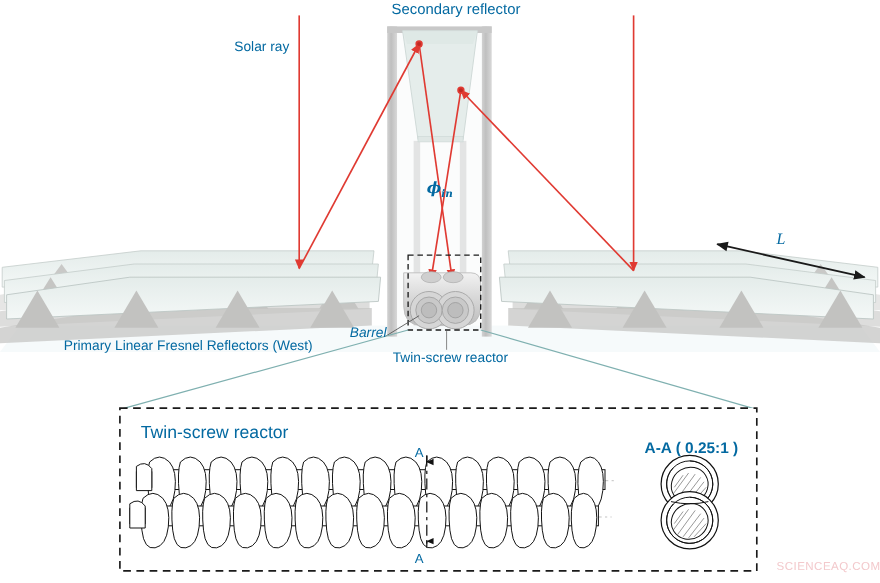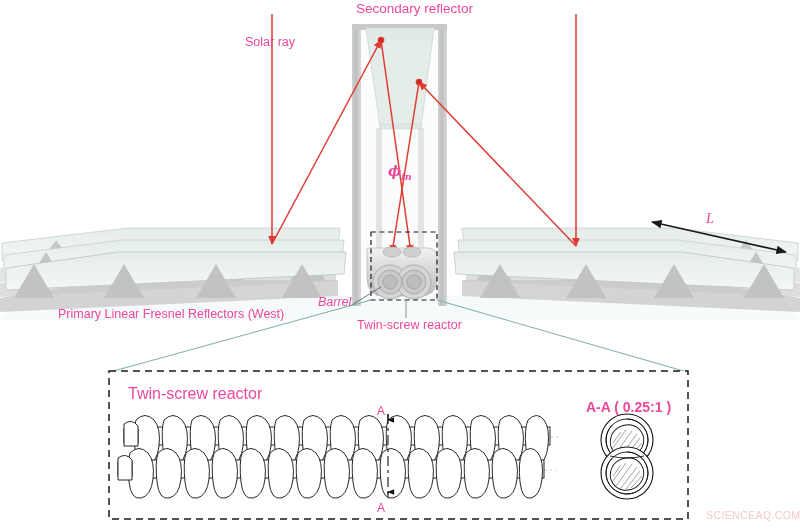--- a/index.html
+++ b/index.html
@@ -18,29 +18,29 @@
   #figure {
     position: absolute;
     left: 0;
     top: 0;
     width: 800px;
     height: 530px;
   }
   .lbl {
     position: absolute;
     font-family: "Liberation Sans", sans-serif;
-    color: #ec4899;
+    color: #0369a1;
     white-space: nowrap;
     line-height: 1;
   }
   #label-secondary-reflector {
     left: 356px; top: 2px; font-size: 13.5px;
   }
   #label-solar-ray {
-    left: 213px; top: 36px; font-size: 12.5px; margin-left: 32px;
+    left: 213px; top: 36px; font-size: 12.5px;
   }
   #label-phi-in {
     left: 388px; top: 164px;
     font-family: "DejaVu Serif", "Liberation Serif", serif;
     font-style: italic;
     font-size: 14px;
     font-weight: 600;
   }
   #label-phi-in sub {
     font-size: 9.5px;

